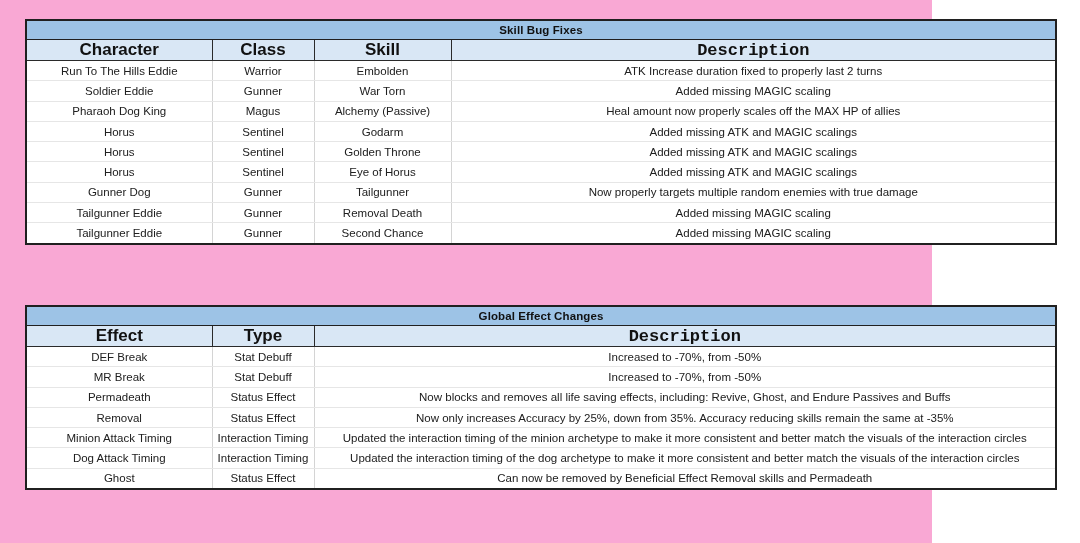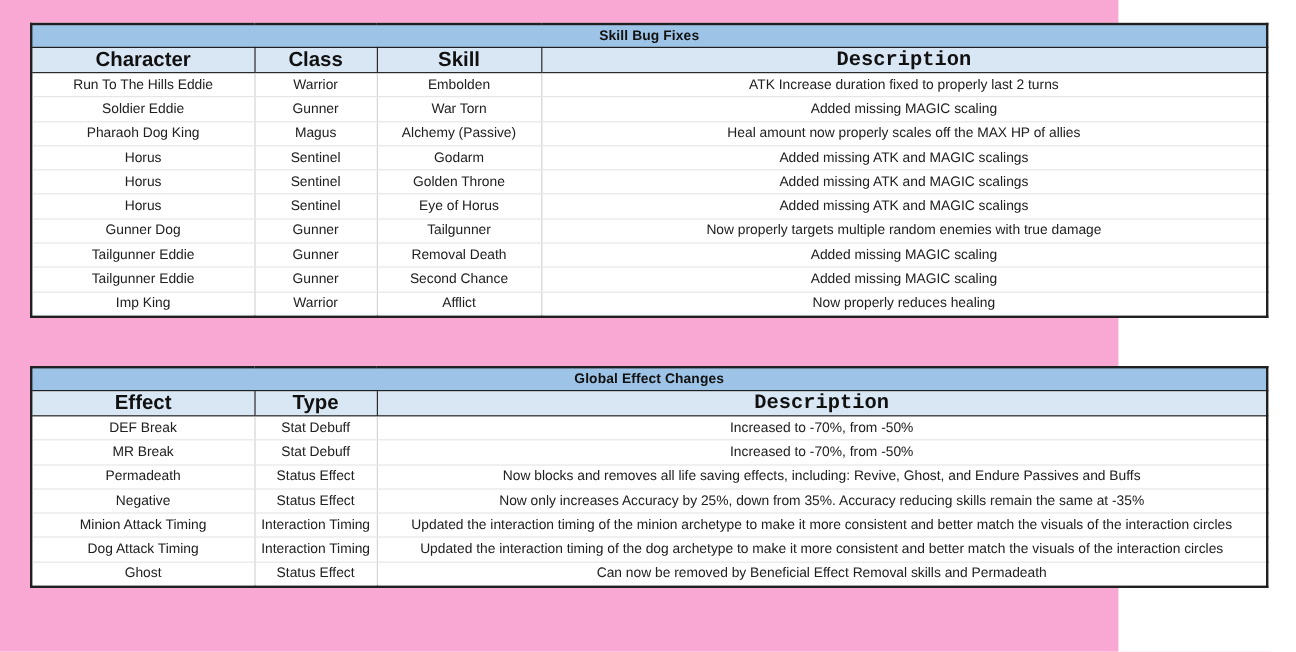--- a/index.html
+++ b/index.html
@@ -151,26 +151,20 @@
           <td>Gunner</td>
           <td>Removal Death</td>
           <td class="cell-desc">Added missing MAGIC scaling</td>
         </tr>
         <tr class="body-row">
           <td class="cell-first">Tailgunner Eddie</td>
           <td>Gunner</td>
           <td>Second Chance</td>
           <td class="cell-desc">Added missing MAGIC scaling</td>
         </tr>
-        <tr class="body-row">
-          <td class="cell-first">Imp King</td>
-          <td>Warrior</td>
-          <td>Afflict</td>
-          <td class="cell-desc">Now properly reduces healing</td>
-        </tr>
       </tbody>
   </table>
 
   <table class="sheet-table" id="table-global-effect-changes">
     <colgroup>
       <col class="c-first">
         <col class="c-second">
         <col class="c-desc" span="1" style="width:742px">
     </colgroup>
     <thead>
@@ -193,21 +187,21 @@
           <td class="cell-first">MR Break</td>
           <td>Stat Debuff</td>
           <td class="cell-desc">Increased to -70%, from -50%</td>
         </tr>
         <tr class="body-row">
           <td class="cell-first">Permadeath</td>
           <td>Status Effect</td>
           <td class="cell-desc">Now blocks and removes all life saving effects, including: Revive, Ghost, and Endure Passives and Buffs</td>
         </tr>
         <tr class="body-row">
-          <td class="cell-first">Negative</td>
+          <td class="cell-first">Removal</td>
           <td>Status Effect</td>
           <td class="cell-desc">Now only increases Accuracy by 25%, down from 35%. Accuracy reducing skills remain the same at -35%</td>
         </tr>
         <tr class="body-row">
           <td class="cell-first">Minion Attack Timing</td>
           <td>Interaction Timing</td>
           <td class="cell-desc">Updated the interaction timing of the minion archetype to make it more consistent and better match the visuals of the interaction circles</td>
         </tr>
         <tr class="body-row">
           <td class="cell-first">Dog Attack Timing</td>

